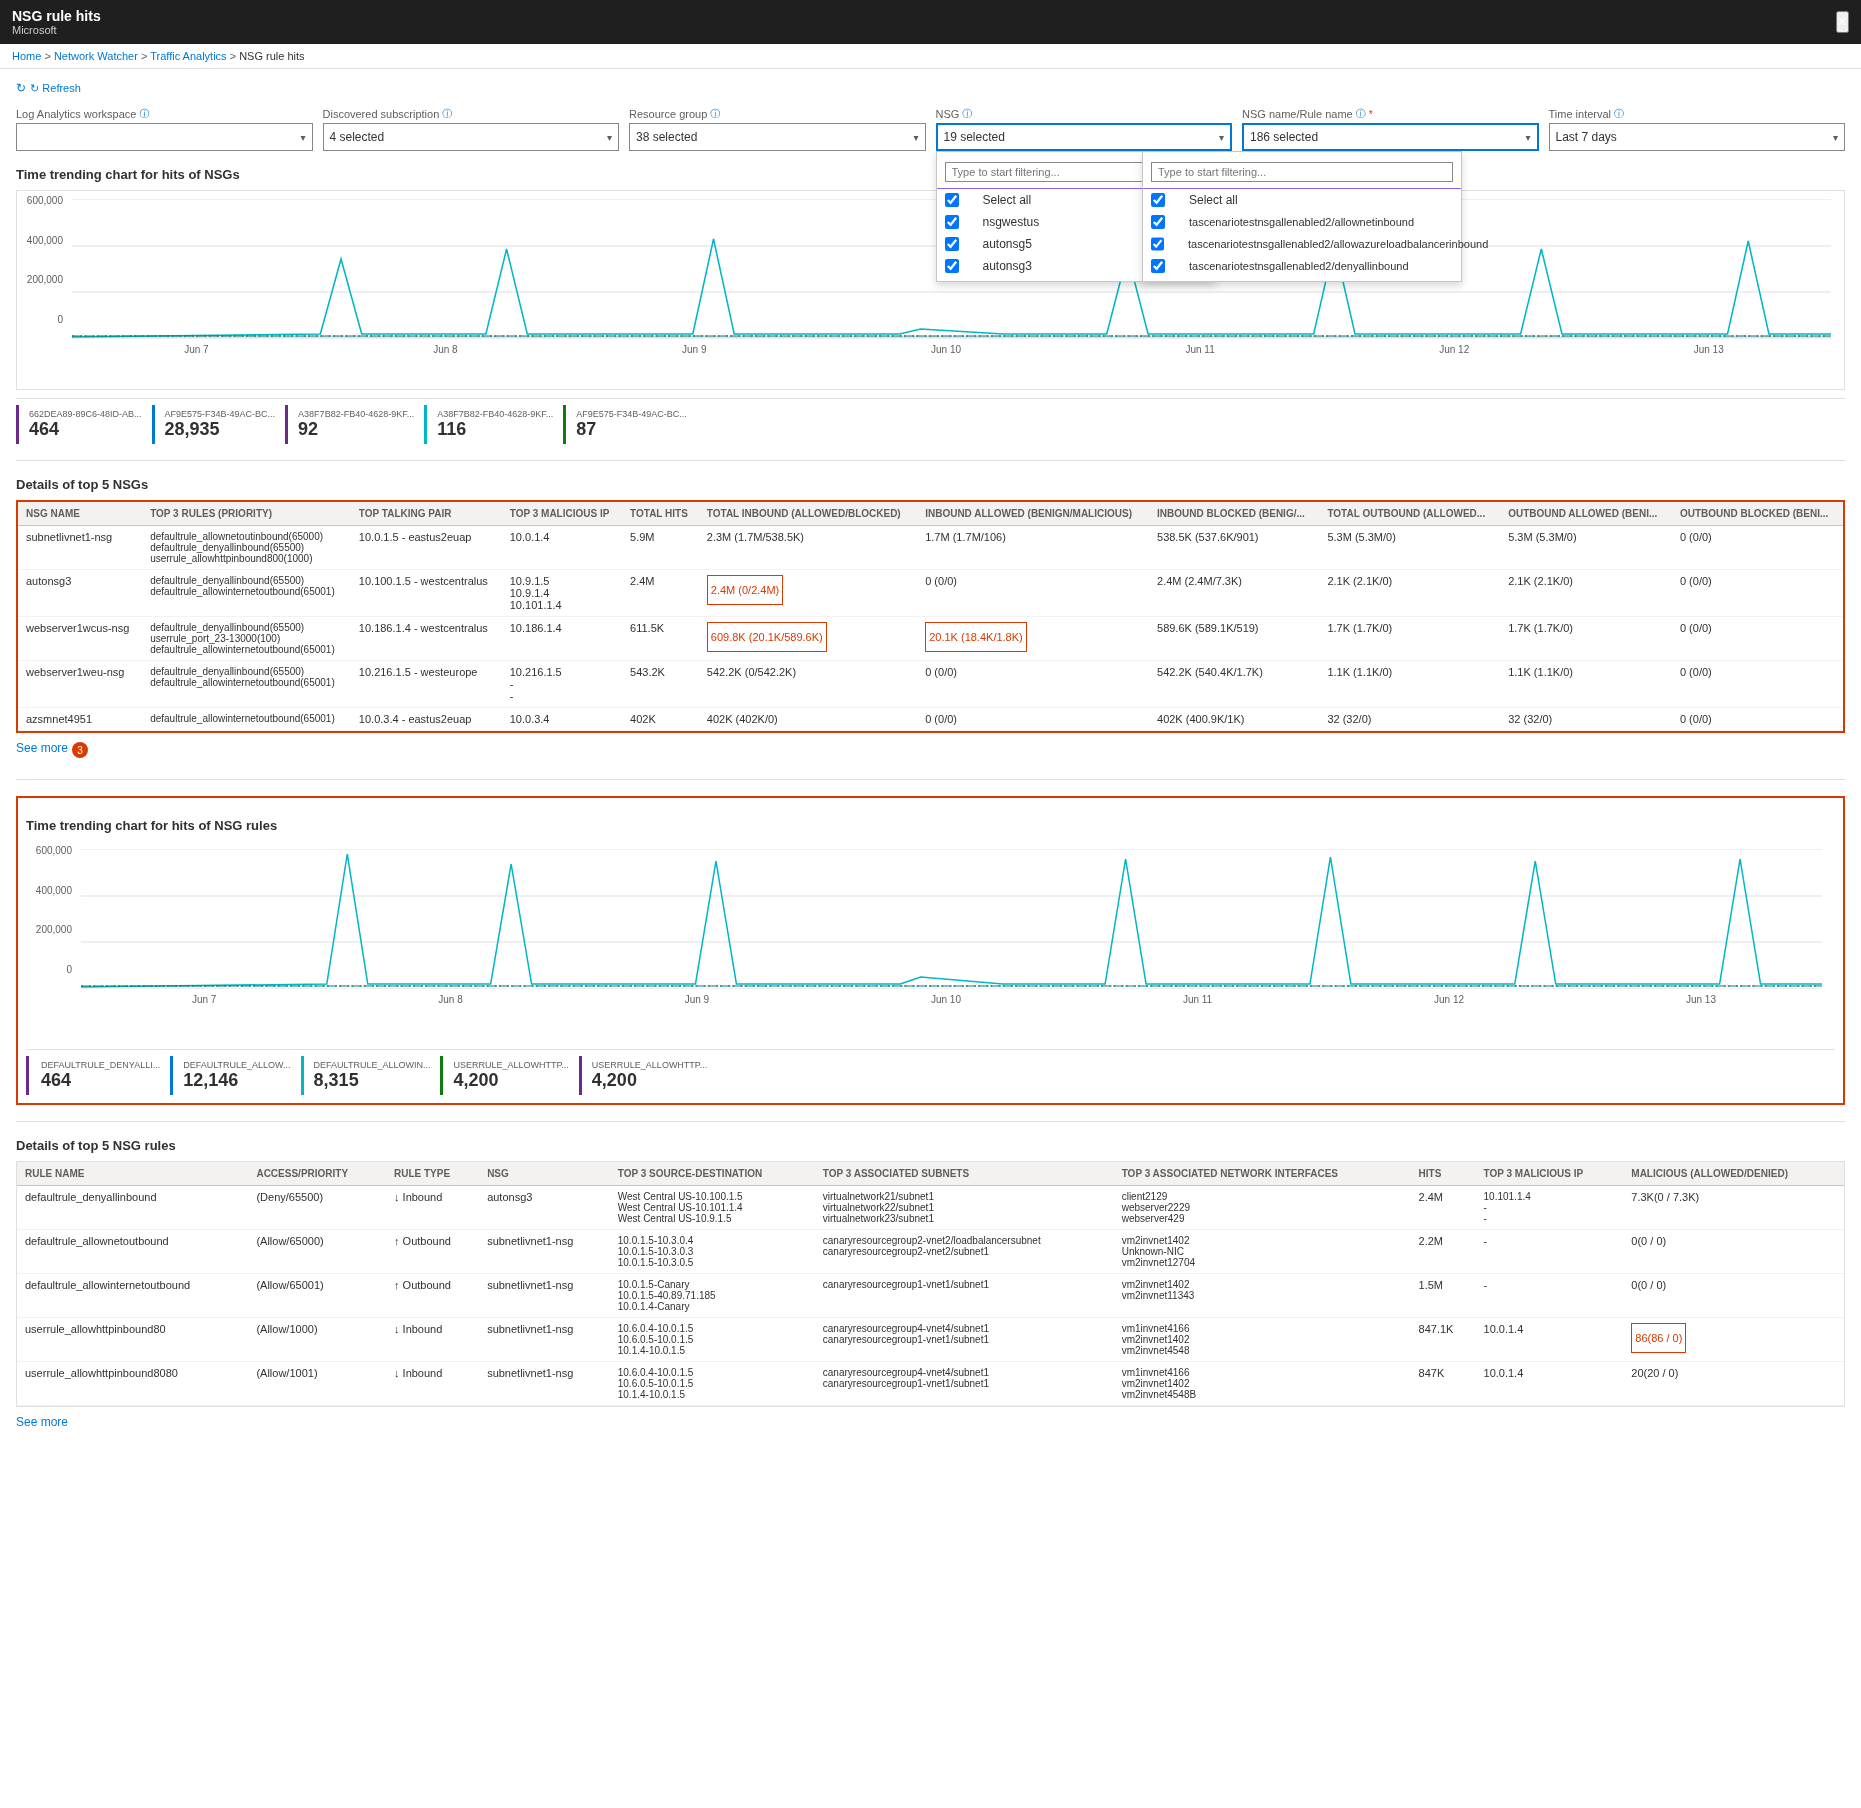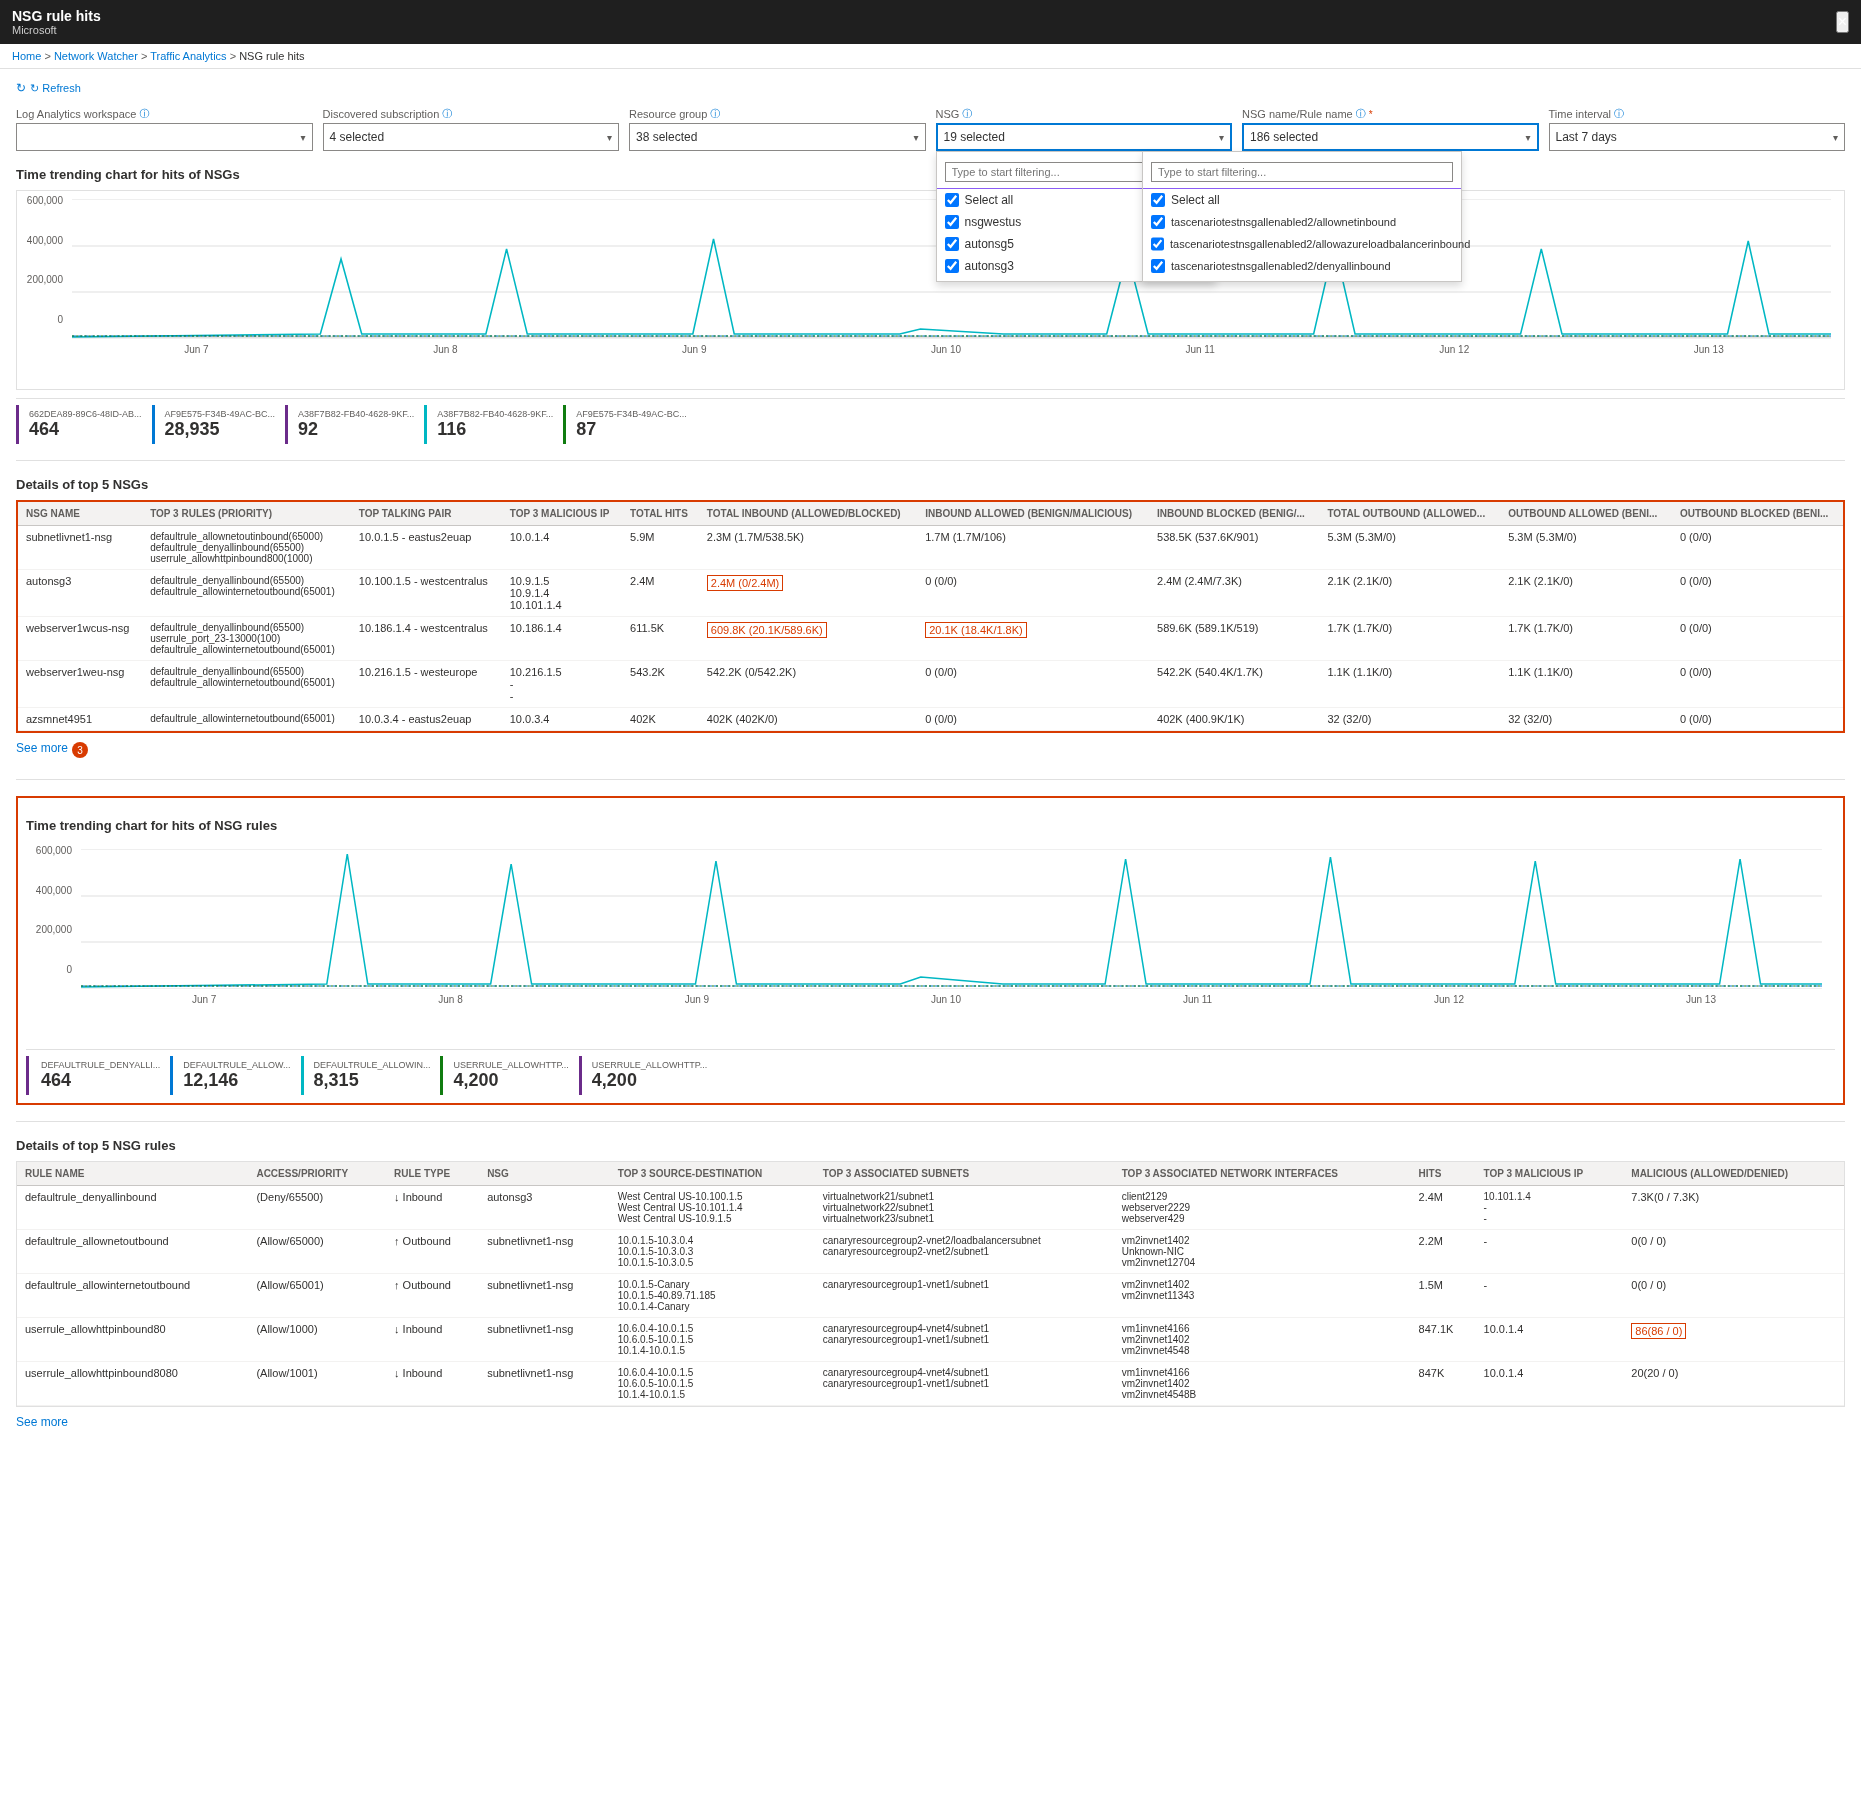--- a/index.html
+++ b/index.html
@@ -20,21 +20,21 @@
     .filters-row { display: flex; gap: 10px; margin-bottom: 16px; flex-wrap: wrap; }
     .filter-group { display: flex; flex-direction: column; gap: 2px; flex: 1; min-width: 120px; }
     .filter-label { font-size: 11px; color: #605e5c; display: flex; align-items: center; gap: 3px; }
     .filter-input { border: 1px solid #8a8886; padding: 4px 6px; font-size: 12px; background: #fff; display: flex; align-items: center; justify-content: space-between; cursor: pointer; height: 28px; }
     
     .dropdown-container { position: relative; }
     .dropdown-panel { position: absolute; top: 100%; left: 0; background: #fff; border: 1px solid #c8c6c4; box-shadow: 0 4px 8px rgba(0,0,0,0.15); z-index: 100; min-width: 280px; padding: 4px 0; }
     .dropdown-panel.active { display: block; }
     .dropdown-search { padding: 6px 8px; border-bottom: 1px solid #8b5cf6; }
     .dropdown-search input { width: 100%; border: 1px solid #8a8886; padding: 3px 6px; font-size: 11px; }
-    .dropdown-item { padding: 4px 8px; display: flex; align-items: center; gap: 6px; cursor: pointer; font-size: 12px; }
+    .dropdown-item { padding: 4px 8px; display: flex; align-items: center; gap: 24px; cursor: pointer; font-size: 12px; }
     .dropdown-item input[type=checkbox] { width: 14px; height: 14px; }
     
     .nsg-dropdown { border: 2px solid #0078d4; }
     .nsg-name-dropdown { border: 2px solid #0078d4; }
 
     .section-title { font-size: 13px; font-weight: 600; color: #323130; margin-bottom: 8px; margin-top: 12px; }
     
     .chart-container { border: 1px solid #e0e0e0; padding: 8px; margin-bottom: 8px; background: #fff; position: relative; height: 180px; overflow: hidden; }
     .chart-container svg { width: 100%; height: 140px; }
     
@@ -50,21 +50,21 @@
     .stat-label { font-size: 9px; color: #605e5c; }
     .stat-value { font-size: 18px; font-weight: 600; color: #323130; }
 
     .table-container { border: 1px solid #e0e0e0; margin-bottom: 4px; overflow-x: auto; }
     table { width: 100%; border-collapse: collapse; font-size: 11px; }
     table thead tr { background: #f3f2f1; }
     table thead th { padding: 6px 8px; text-align: left; font-weight: 600; font-size: 10px; color: #605e5c; border-bottom: 1px solid #c8c6c4; white-space: nowrap; }
     table tbody tr { border-bottom: 1px solid #f3f2f1; }
     table tbody td { padding: 5px 8px; vertical-align: top; font-size: 11px; color: #323130; }
     
-    .highlighted { color: #d83b01; border: 1px solid #d83b01; display: inline-block; padding: 1px 3px; }
+    .highlighted { color: #d83b01; border: 1px solid #d83b01; display: inline-block; padding: 8px 3px; }
     
     .see-more { color: #0078d4; cursor: pointer; font-size: 12px; margin: 4px 0 8px 0; display: inline-block; }
     .see-more-badge { background: #d83b01; color: #fff; border-radius: 50%; width: 16px; height: 16px; display: inline-flex; align-items: center; justify-content: center; font-size: 10px; margin-left: 4px; }
 
     .section-divider { border: none; border-top: 1px solid #e0e0e0; margin: 16px 0; }
     
     .chart-section-bordered { border: 2px solid #d83b01; padding: 8px; margin-bottom: 12px; }
     
     .info-icon { color: #0078d4; cursor: pointer; font-size: 10px; }
     

